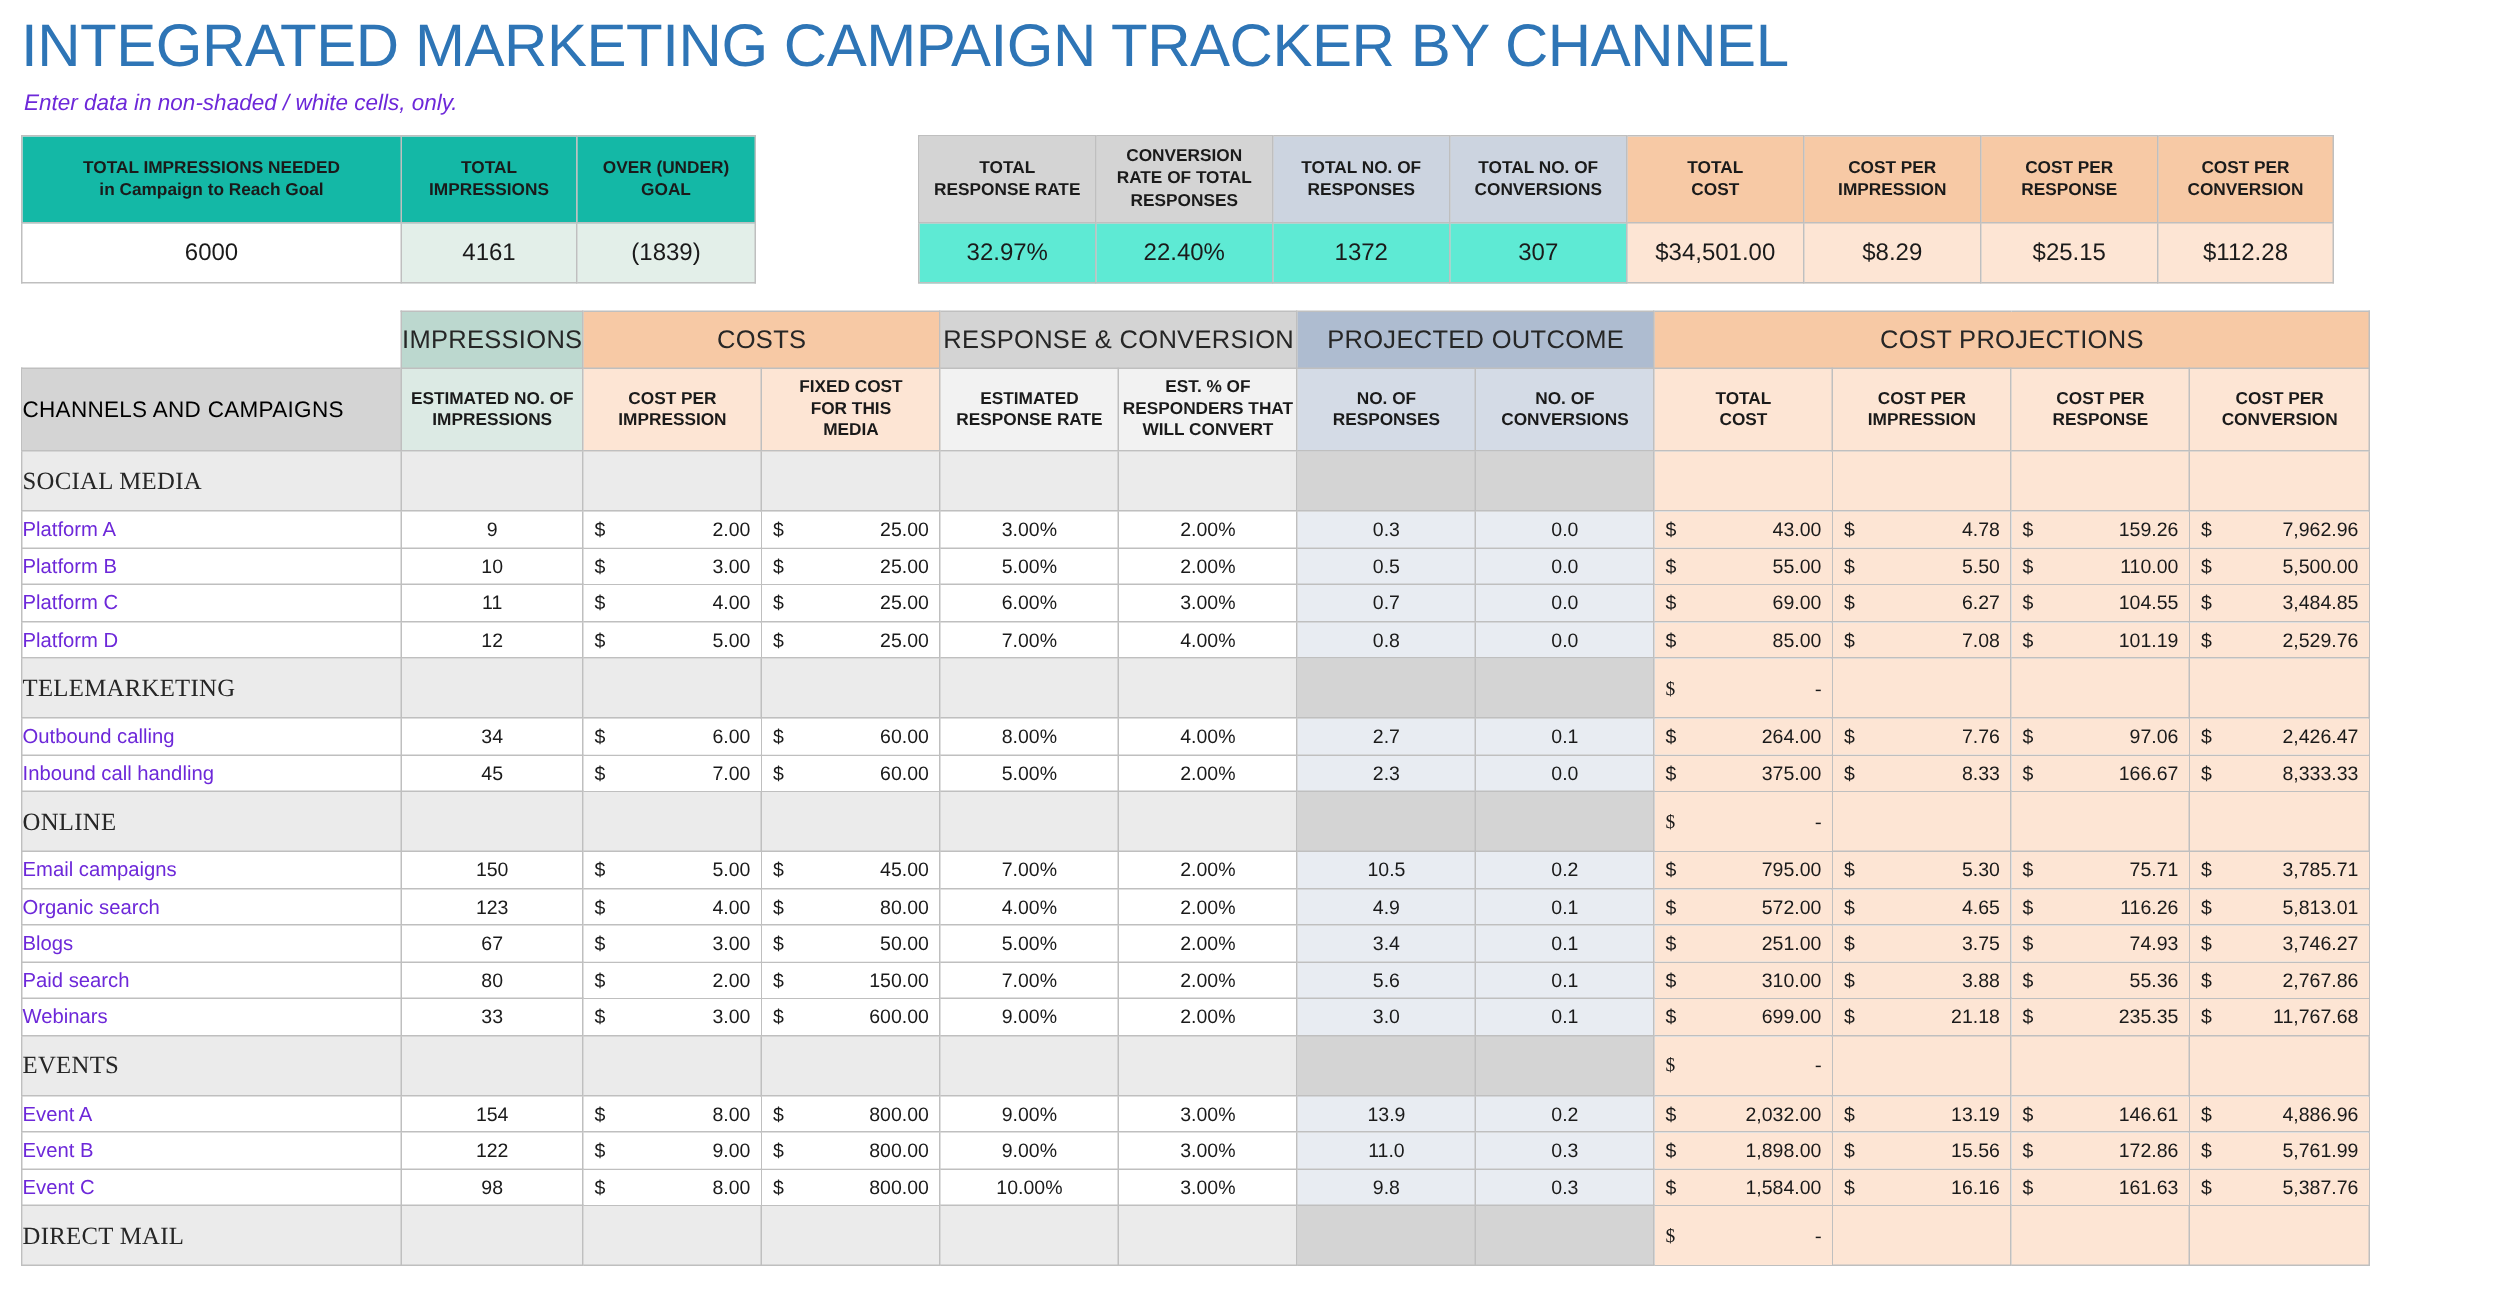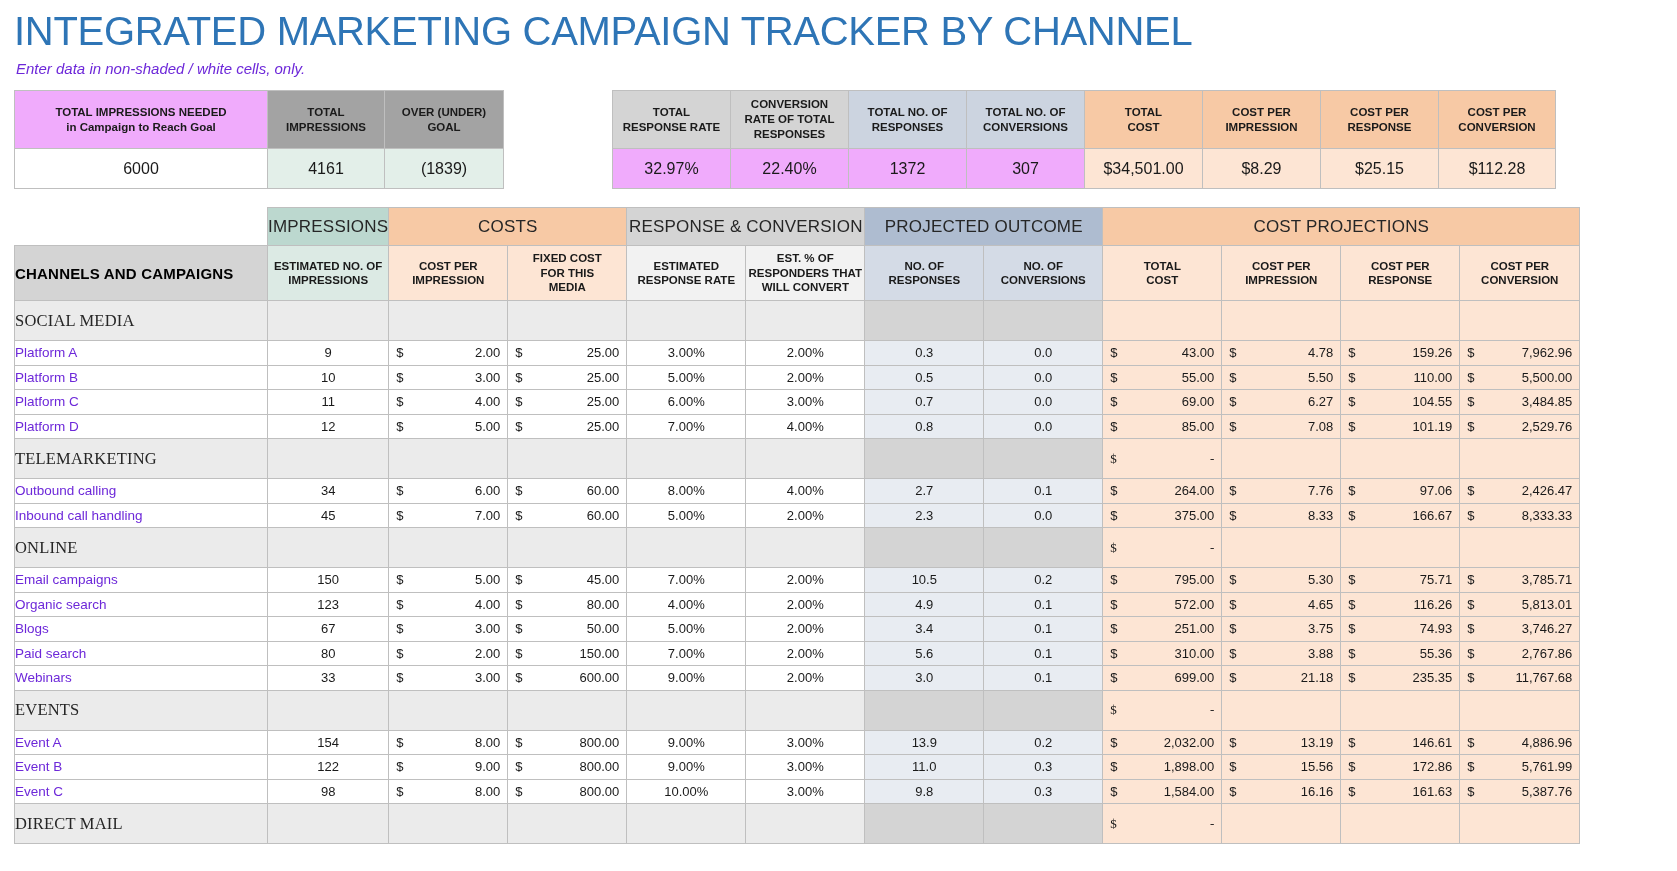--- a/index.html
+++ b/index.html
@@ -48,28 +48,28 @@
     padding: 2px 4px;
     color: #1a1a1a;
   }
   .sum .val {
     font-size: 16px;
     text-align: center;
     vertical-align: middle;
     height: 40px;
     color: #1a1a1a;
   }
-  .hd-lightblue { background: #f0abfc; }
+  .hd-lightblue { background: #14b8a6; }
   .hd-gray      { background: #d4d4d4; }
   .hd-bluegray  { background: #ccd4e0; }
-  .hd-teal      { background: #a3a3a3; }
+  .hd-teal      { background: #14b8a6; }
   .hd-peach     { background: #f7c9a5; }
   .val-white    { background: #ffffff; }
   .val-teal     { background: #e3efe9; }
-  .val-bluegray { background: #f0abfc; }
+  .val-bluegray { background: #5eead4; }
   .val-peach    { background: #fde5d4; }
 
   .gap { width: 108px; }
 
   
   .main-wrap { margin-top: 18px; padding-left: 14px; }
   table.main { border-collapse: collapse; table-layout: fixed; }
   table.main td { border: 1px solid #bfbfbf; padding: 0; }
 
   td.nb { border: none !important; background: #ffffff; }
@@ -99,21 +99,21 @@
     padding: 2px 3px;
     color: #1a1a1a;
   }
   .ch-teal  { background: #dceae4; }
   .ch-peach { background: #fde5d4; }
   .ch-gray  { background: #f2f2f2; }
   .ch-blue  { background: #d4dbe6; }
   .ch-title {
     background: #d4d4d4;
     font-size: 15px;
-    font-weight: bold;
+    font-weight: normal;
     text-align: left;
     padding-left: 14px;
     vertical-align: middle;
     letter-spacing: 0.2px;
   }
 
   
   tr.section td { height: 40px; font-family: Liberation Serif, serif; }
   .sec-label {
     background: #ebebeb;

